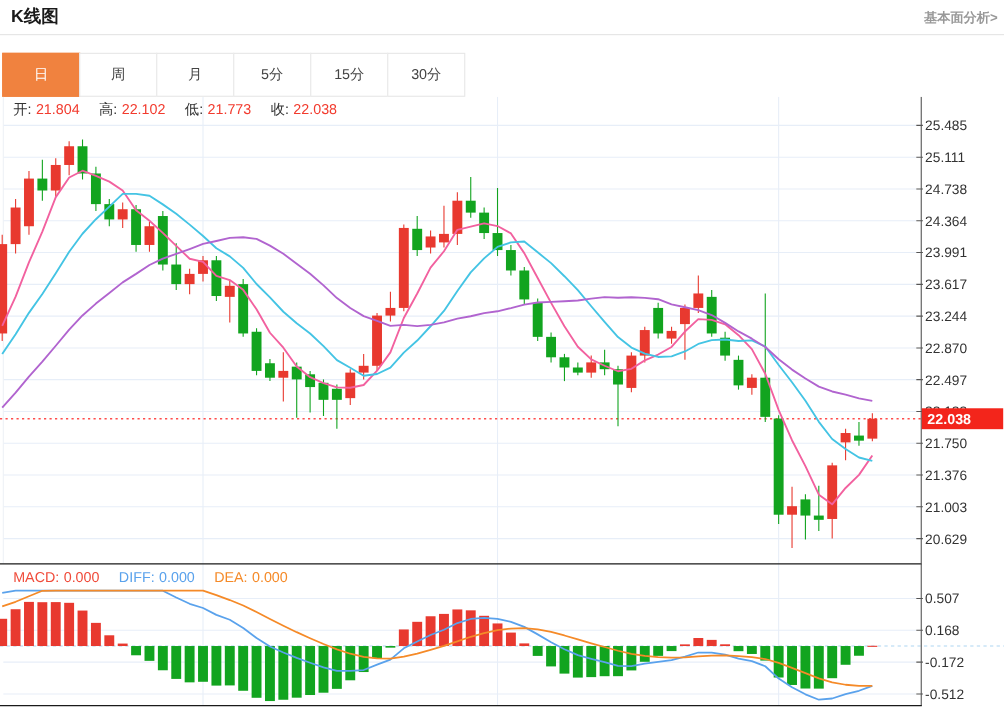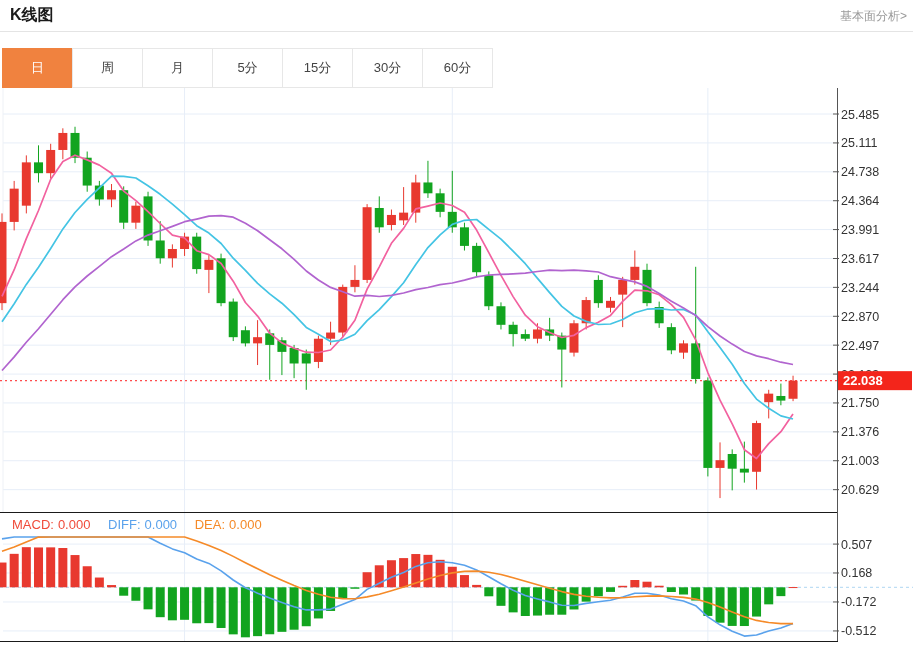--- a/index.html
+++ b/index.html
@@ -1,19 +1,19 @@
 <!DOCTYPE html>
 <html><head>
 <meta charset="utf-8">
 <style>
   * { margin:0; padding:0; box-sizing:border-box; }
   body { background:#fff; font-family:"Liberation Sans", sans-serif; }
   .page { position:relative; width:913px; height:646px; background:#fff; overflow:hidden; }
   .title { position:absolute; left:10px; top:5px; font-size:16px; font-weight:bold; color:#1a1a1a; }
-  .fund-link { position:absolute; right:6px; top:8px; font-size:12px; color:#999; cursor:pointer; }
+  .fund-link { position:absolute; right:6px; top:8px; font-size:12px; color:#999; cursor:pointer;font-weight:bold; }
   .title-divider { position:absolute; left:0; top:31px; width:913px; height:1px; background:#e4e4e4; }
   .tabbar { position:absolute; left:3px; top:48px; height:40px; display:flex; }
   .tab { width:71px; height:40px; line-height:38px; text-align:center; font-size:13px; color:#444;
          background:#fff; border:1px solid #e7e7e7; margin-left:-1px; cursor:pointer; }
   .tab.active { background:#f0823f; border-color:#f0823f; color:#fff; }
   .legend { position:absolute; left:12px; font-size:13px; white-space:nowrap; pointer-events:none; z-index:5; }
   .legend span { margin-right:4px; }
   .legend .gap { margin-right:14px; }
   .lbl { color:#333; }
   svg { position:absolute; left:0; display:block; }
@@ -26,23 +26,28 @@
   <div class="fund-link">基本面分析&gt;</div>
   <div class="title-divider"></div>
 
   <div class="tabbar">
       <div class="tab active">日</div>
       <div class="tab">周</div>
       <div class="tab">月</div>
       <div class="tab">5分</div>
       <div class="tab">15分</div>
       <div class="tab">30分</div>
-      <div class="tab">60分</div>
     </div>
 
+  <div class="legend" style="top:91px;">
+    <span class="lbl">开:</span><span class="gap" style="color:#f23b2e">21.804</span>
+    <span class="lbl">高:</span><span class="gap" style="color:#f23b2e">22.102</span>
+    <span class="lbl">低:</span><span class="gap" style="color:#f23b2e">21.773</span>
+    <span class="lbl">收:</span><span style="color:#f23b2e">22.038</span>
+  </div>
 
 
   <div class="legend" style="top:517px;">
     <span style="color:#f04b3a">MACD:</span><span class="gap" style="color:#f04b3a">0.000</span>
     <span style="color:#5aa2ec">DIFF:</span><span class="gap" style="color:#5aa2ec">0.000</span>
     <span style="color:#f58a28">DEA:</span><span style="color:#f58a28">0.000</span>
   </div>
 
   <svg id="main-chart" width="913" height="424" style="top:88px;" xmlns="http://www.w3.org/2000/svg">
       <line x1="3" y1="26" x2="833" y2="26" stroke="#e7eef8" stroke-width="1"></line>

